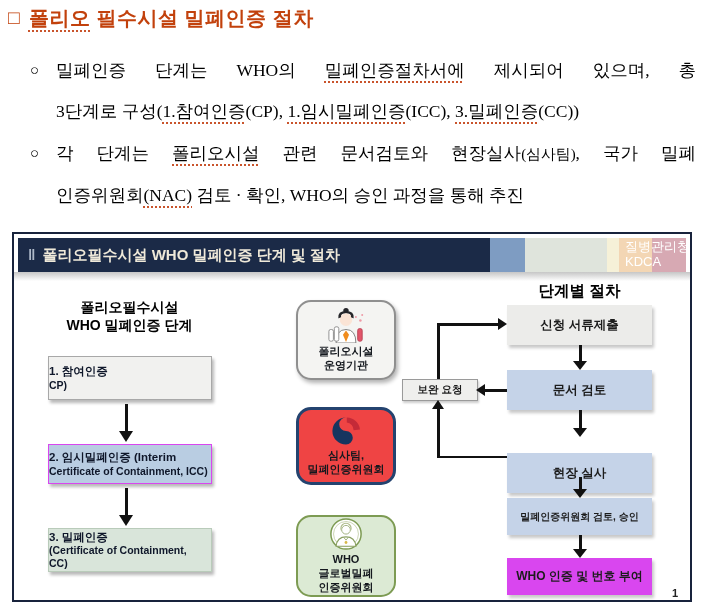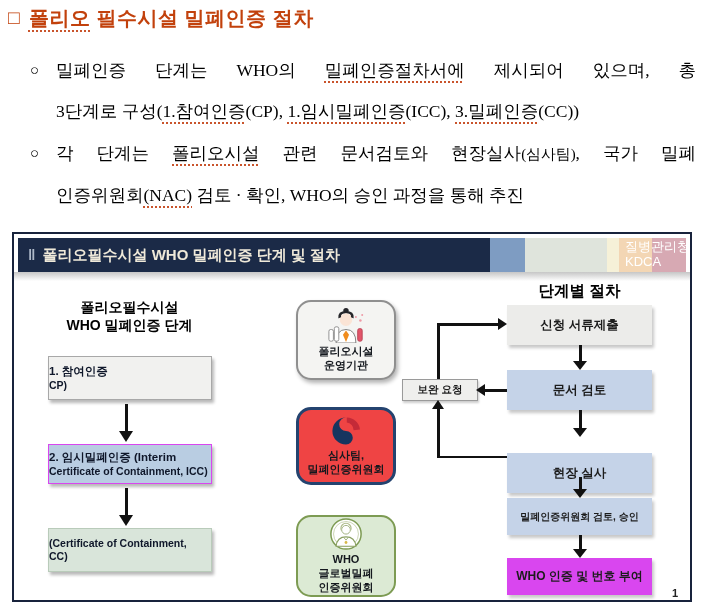--- a/index.html
+++ b/index.html
@@ -174,20 +174,21 @@
     </div>
     <div class="lbox" id="lbox2">
       <span class="ko">2. 임시밀폐인증 (Interim</span>
       <span>Certificate of Containment, ICC)</span>
     </div>
     <div class="big-arrow" id="larrow2">
       <div class="line"></div>
         <div class="head"></div>
     </div>
     <div class="lbox" id="lbox3">
+      <span class="ko">3. 밀폐인증</span>
       <span>(Certificate of Containment,</span>
       <span>CC)</span>
     </div>
 
     <div class="actor" id="actorA">
       <svg width="46" height="36" viewBox="0 0 48 40">
         <circle cx="24" cy="4" r="3" fill="#26262a"></circle>
         <circle cx="24" cy="14" r="7" fill="#fbe4d5"></circle>
         <path d="M16 13 a8 8 0 0 1 16 0 l-2 -4 a9 9 0 0 0 -12 0 z" fill="#26262a"></path>
         <path d="M15.5 12.5 q-1 -8 8.5 -8 q9.5 0 8.5 8 l-3 -1 q1 -4.8 -5.5 -4.8 q-6.5 0 -5.5 4.8 z" fill="#26262a"></path>

